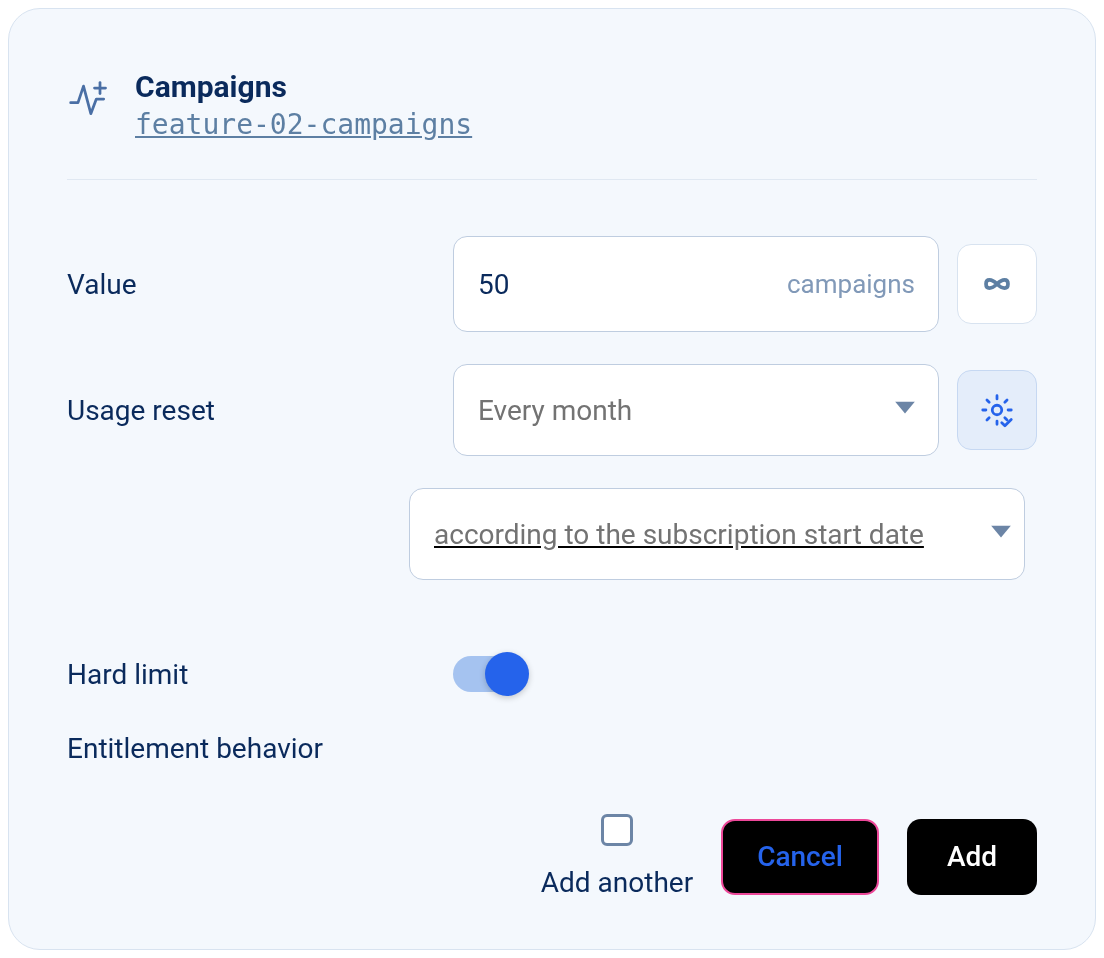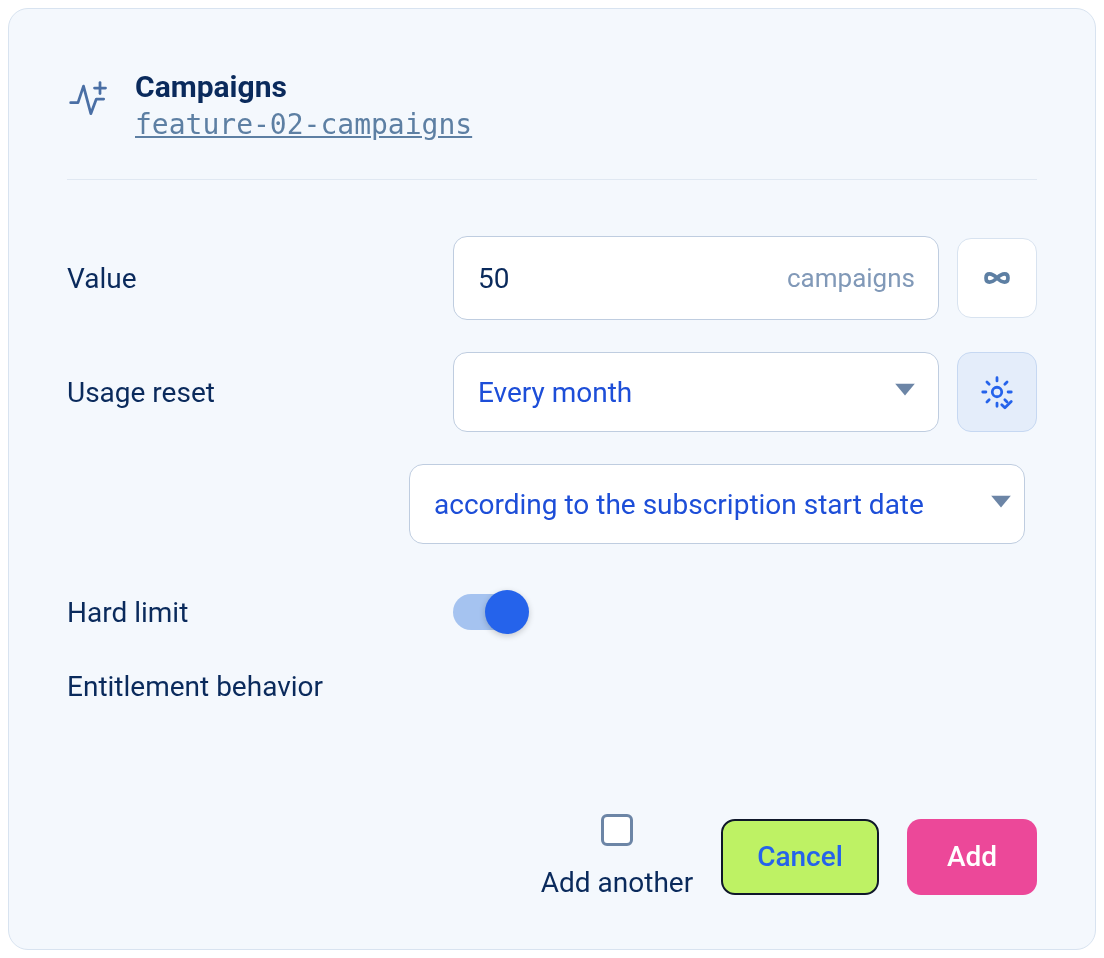--- a/index.html
+++ b/index.html
@@ -10,21 +10,21 @@
     body {
       font-family: -apple-system, BlinkMacSystemFont, 'Segoe UI', Roboto, Helvetica, Arial, sans-serif;
       background: #ffffff;
       padding: 8px;
     }
     .card {
       width: 1088px;
       height: 942px;
       background: #f4f8fd;
       border: 1px solid #d8e3f0;
-      border-radius: 20px;
+      border-radius: 32px;
       padding: 60px 58px 50px 58px;
       position: relative;
     }
     .header {
       display: flex;
       align-items: flex-start;
       gap: 24px;
       margin-bottom: 38px;
     }
     .header-icon {
@@ -74,21 +74,21 @@
       align-items: center;
       gap: 18px;
       flex: 1;
     }
     .input-wrap {
       position: relative;
       flex: 1;
     }
     .text-input {
       width: 100%;
-      height: 84px;
+      height: 96px;
       border: 1.5px solid #bfcde0;
       border-radius: 14px;
       background: #ffffff;
       font-size: 28px;
       color: #0a2a5c;
       padding: 0 24px;
       outline: none;
       font-family: inherit;
     }
     .input-suffix {
@@ -116,26 +116,26 @@
       background: #e4edfa;
       border-color: #c6d8f2;
       color: #2563eb;
     }
     .select {
       position: relative;
       flex: 1;
     }
     .select-box {
       width: 100%;
-      height: 80px;
+      height: 92px;
       border: 1.5px solid #bfcde0;
       border-radius: 14px;
       background: #ffffff;
       font-size: 28px;
-      color: #1d4ed8;
+      color: #737373;
       padding: 0 54px 0 24px;
       display: flex;
       align-items: center;
       cursor: pointer;
       white-space: nowrap;
       overflow: hidden;
     }
     .select-chevron {
       position: absolute;
       right: 24px;
@@ -197,33 +197,34 @@
       padding: 0 34px;
       border-radius: 14px;
       font-size: 28px;
       font-weight: 500;
       cursor: pointer;
       display: inline-flex;
       align-items: center;
       justify-content: center;
     }
     .btn-secondary {
-      background: #bef264;
-      border: 2px solid #0f172a;
+      background: #000000;
+      border: 2px solid #ec4899;
       color: #2563eb;
     }
     .btn-primary {
-      background: #ec4899;
+      background: #000000;
       border: none;
       color: #ffffff;
       padding: 4px 40px;
     }
     .row-sub {
       margin-left: 342px;
-      margin-bottom: 50px;
+      margin-bottom: 76px;
+      text-decoration: underline;
     }
     .row-hard {
       margin-bottom: 40px;
     }
   </style>
 </head>
 <body>
 
 <div class="card">
 

